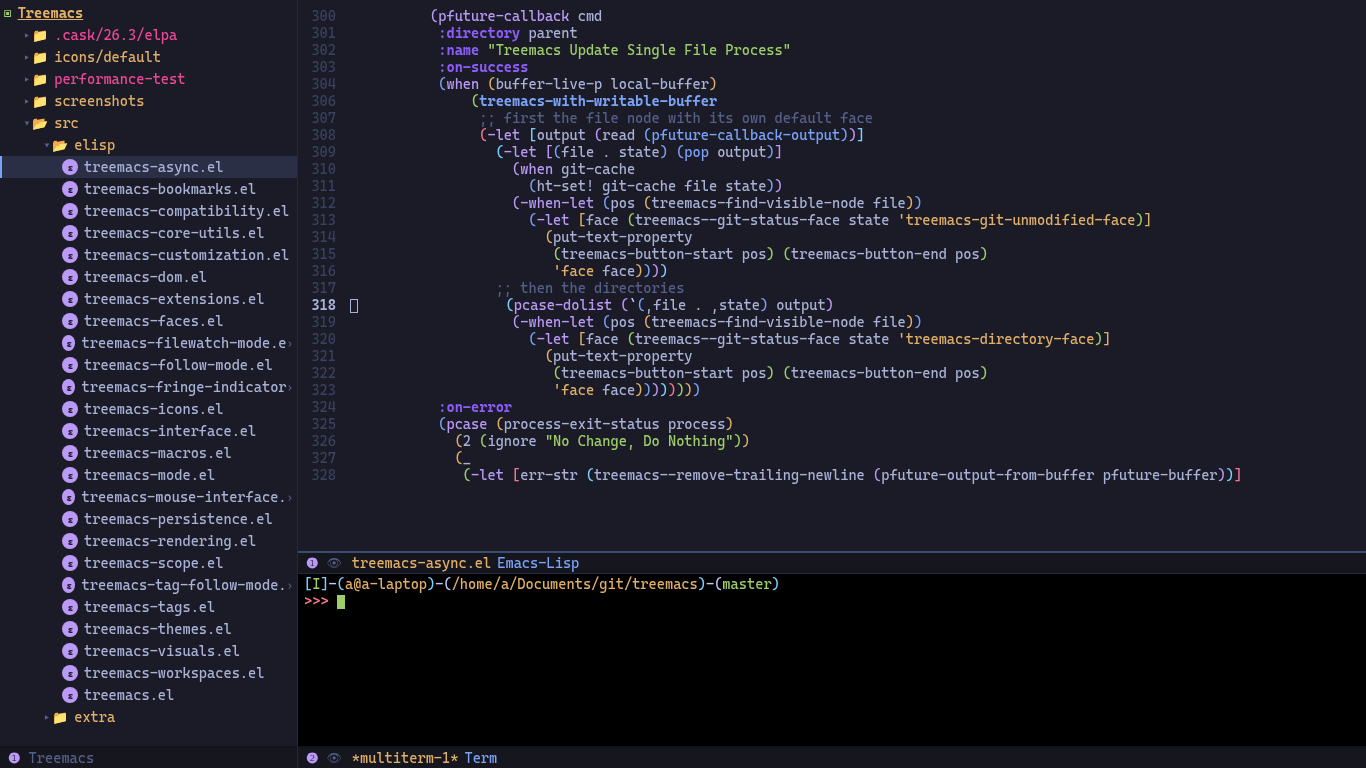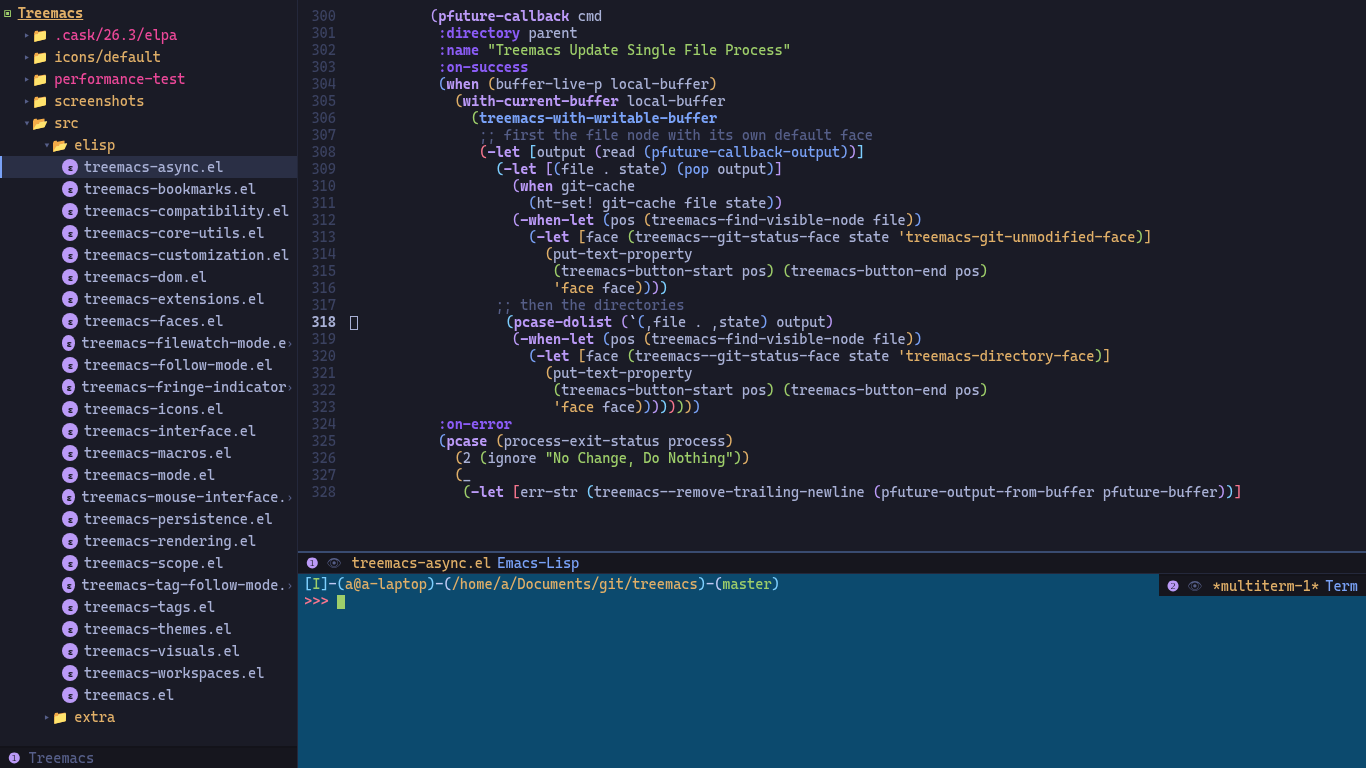--- a/index.html
+++ b/index.html
@@ -29,30 +29,30 @@
 .ml-text{ color:#565f89; }
 
 .main { flex:1; display:flex; flex-direction:column; background:#1a1b26; }
 .code-area{ flex:1; overflow:hidden; padding-top:8px; }
 .code-line{ display:flex; height:17px; line-height:17px; white-space:pre; }
 .gutter{ width:50px; text-align:right; color:#3b4261; padding-right:12px; user-select:none; }
 .gutter.current{ color:#a9b1d6; font-weight:bold; }
 .code{ flex:1; }
 .cursor-box{ display:inline-block; width:8px; height:14px; border:1px solid #a9b1d6; vertical-align:middle; margin-left:2px;}
 
-.term-area{ height:195px; background:#0c4a6e; border-top:1px solid #24283b; display:flex; flex-direction:row;}
+.term-area{ height:195px; background:#000000; border-top:1px solid #24283b; display:flex; flex-direction:column;}
 .term-body{ flex:1; padding:2px 6px; }
 .term-line{ white-space:pre; line-height:17px; }
 .cursor-block{ display:inline-block; width:8px; height:14px; background:#9ece6a; vertical-align:middle; }
 
 
 .p { color:#c0caf5; } 
 .pr1{ color:#bb9af7; } .pr2{ color:#7aa2f7; } .pr3{ color:#e0af68; }
 .pr4{ color:#9ece6a; } .pr5{ color:#f7768e; } .pr6{ color:#7dcfff; }
-.kw{ color:#bb9af7; font-weight:bold; }
+.kw{ color:#bb9af7; font-weight:normal; }
 .key{ color:#8b5cf6; font-weight:bold;}
 .fn{ color:#7aa2f7; }
 .fnb{ color:#7aa2f7; font-weight:bold;}
 .str{ color:#9ece6a; }
 .com{ color:#565f89; }
 .quote{ color:#e0af68; }
 
 .tb{ color:#7dcfff;} .tg{color:#9ece6a;} .ty{color:#e0af68;} .tr{color:#f7768e;} .tw{color:#c0caf5;}
 </style>
 </head>
@@ -218,21 +218,20 @@
     </div>
   </div>
 
   <div class="main">
     <div class="code-area" id="code-area">
         <div class="code-line"><span class="gutter">300</span><span class="code"><span>          </span><span class="pr1">(</span><span class="kw">pfuture-callback</span><span> cmd</span></span></div>
         <div class="code-line"><span class="gutter">301</span><span class="code"><span>           </span><span class="key">:directory</span><span> parent</span></span></div>
         <div class="code-line"><span class="gutter">302</span><span class="code"><span>           </span><span class="key">:name</span><span> </span><span class="str">"Treemacs Update Single File Process"</span></span></div>
         <div class="code-line"><span class="gutter">303</span><span class="code"><span>           </span><span class="key">:on-success</span></span></div>
         <div class="code-line"><span class="gutter">304</span><span class="code"><span>           </span><span class="pr2">(</span><span class="kw">when</span><span> </span><span class="pr3">(</span><span>buffer-live-p local-buffer</span><span class="pr3">)</span></span></div>
-        <div class="code-line"><span class="gutter">305</span><span class="code"><span>             </span><span class="pr3">(</span><span class="kw">with-current-buffer</span><span> local-buffer</span></span></div>
         <div class="code-line"><span class="gutter">306</span><span class="code"><span>               </span><span class="pr4">(</span><span class="fnb">treemacs-with-writable-buffer</span></span></div>
         <div class="code-line"><span class="gutter">307</span><span class="code"><span>                </span><span class="com">;; first the file node with its own default face</span></span></div>
         <div class="code-line"><span class="gutter">308</span><span class="code"><span>                </span><span class="pr5">(</span><span class="kw">-let</span><span> </span><span class="pr6">[</span><span>output </span><span class="pr1">(</span><span>read </span><span class="pr2">(</span><span class="fn">pfuture-callback-output</span><span class="pr2">)</span><span class="pr1">)</span><span class="pr6">]</span></span></div>
         <div class="code-line"><span class="gutter">309</span><span class="code"><span>                  </span><span class="pr6">(</span><span class="kw">-let</span><span> </span><span class="pr1">[</span><span class="pr2">(</span><span>file . state</span><span class="pr2">)</span><span> </span><span class="pr2">(</span><span class="fn">pop</span><span> output</span><span class="pr2">)</span><span class="pr1">]</span></span></div>
         <div class="code-line"><span class="gutter">310</span><span class="code"><span>                    </span><span class="pr1">(</span><span class="kw">when</span><span> git-cache</span></span></div>
         <div class="code-line"><span class="gutter">311</span><span class="code"><span>                      </span><span class="pr2">(</span><span>ht-set! git-cache file state</span><span class="pr2">)</span><span class="pr1">)</span></span></div>
         <div class="code-line"><span class="gutter">312</span><span class="code"><span>                    </span><span class="pr1">(</span><span class="kw">-when-let</span><span> </span><span class="pr2">(</span><span>pos </span><span class="pr3">(</span><span>treemacs-find-visible-node file</span><span class="pr3">)</span><span class="pr2">)</span></span></div>
         <div class="code-line"><span class="gutter">313</span><span class="code"><span>                      </span><span class="pr2">(</span><span class="kw">-let</span><span> </span><span class="pr3">[</span><span>face </span><span class="pr4">(</span><span>treemacs--git-status-face state </span><span class="quote">'treemacs-git-unmodified-face</span><span class="pr4">)</span><span class="pr3">]</span></span></div>
         <div class="code-line"><span class="gutter">314</span><span class="code"><span>                        </span><span class="pr3">(</span><span>put-text-property</span></span></div>
         <div class="code-line"><span class="gutter">315</span><span class="code"><span>                         </span><span class="pr4">(</span><span>treemacs-button-start pos</span><span class="pr4">)</span><span> </span><span class="pr4">(</span><span>treemacs-button-end pos</span><span class="pr4">)</span></span></div>

